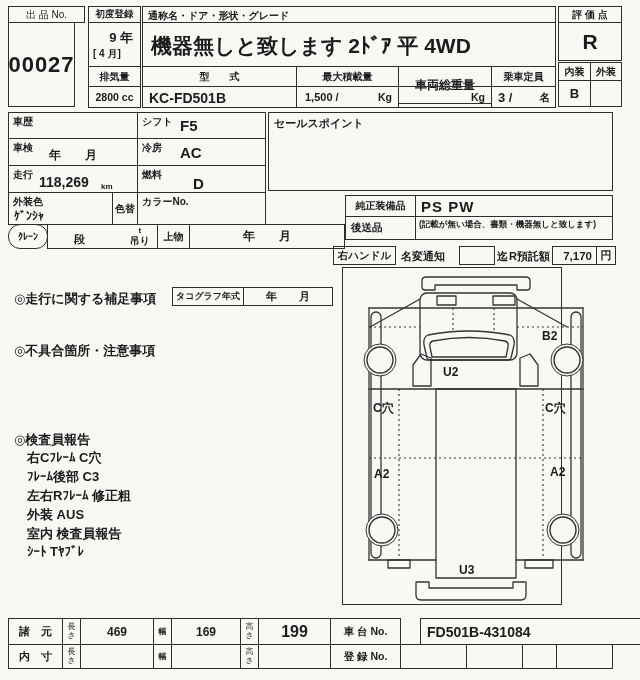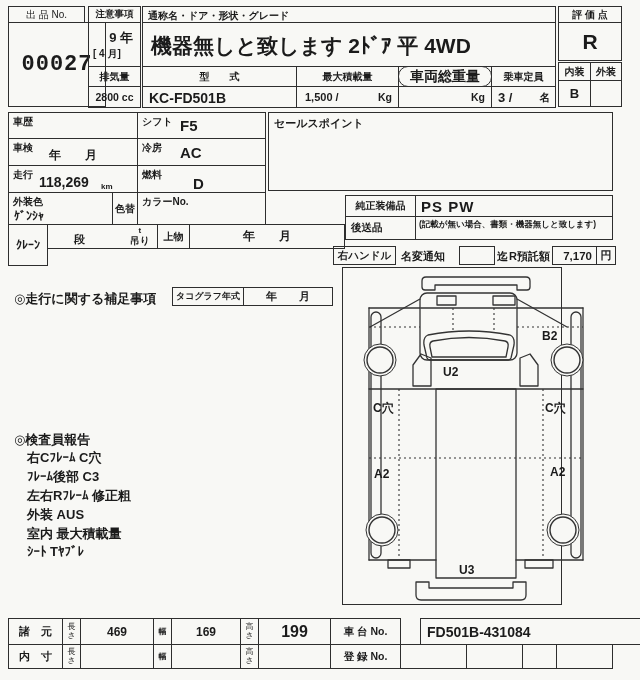--- a/index.html
+++ b/index.html
@@ -14,23 +14,23 @@
   .stk{font-size:8px;line-height:8.5px;font-weight:400;width:9px;word-break:break-all;
        text-align:center;margin:0 auto;display:block;}
   svg text{font-family:"Liberation Sans","DejaVu Sans",sans-serif;}
 </style>
 </head>
 <body>
 
 <div id="sheet">
 
   <div class="box c" style="left:8px;top:6px;width:77px;height:17px;font-size:10px;">出 品 No.</div>
-  <div class="box c b" style="left:8px;top:22px;width:98px;height:85px;font-size:22px;letter-spacing:1px;font-family:Liberation Mono, monospace;">00027</div>
-
-  <div class="box c b" style="left:88px;top:6px;width:53px;height:17px;font-size:9.5px;">注意事項</div>
+  <div class="box c b" style="left:8px;top:22px;width:67px;height:85px;font-size:22px;letter-spacing:1px;">00027</div>
+
+  <div class="box c b" style="left:88px;top:6px;width:53px;height:17px;font-size:9.5px;">初度登録</div>
   <div class="box" style="left:88px;top:22px;width:53px;height:45px;">
     <span class="cv" style="top:6px;right:7px;font-size:13px;">9 年</span>
     <span class="cv" style="top:24px;left:4px;font-size:10px;">[ 4 月]</span>
   </div>
 
   <div class="box" style="left:142px;top:6px;width:414px;height:17px;text-align:center;">
     <span class="cv" style="top:2px;left:5px;font-size:10px;">通称名・ドア・形状・グレード</span>
   </div>
   <div class="box" style="left:142px;top:22px;width:414px;height:45px;">
     <span class="cv" style="top:9px;left:8px;font-size:21px;">機器無しと致します 2ﾄﾞｱ 平 4WD</span>
@@ -50,21 +50,21 @@
   <div class="box" style="left:142px;top:86px;width:155px;height:22px;">
     <span class="cv" style="top:3px;left:6px;font-size:14px;">KC-FD501B</span>
   </div>
 
   <div class="box c b" style="left:296px;top:66px;width:103px;height:21px;font-size:10px;">最大積載量</div>
   <div class="box" style="left:296px;top:86px;width:103px;height:22px;">
     <span class="cv" style="top:4px;left:8px;font-size:11px;">1,500 /</span>
     <span class="cv" style="top:4px;right:6px;font-size:10.5px;">Kg</span>
   </div>
 
-  <div class="box c b" style="left:398px;top:66px;width:94px;height:21px;font-size:14px;border-radius:10px;">車両総重量</div>
+  <div class="box c b" style="left:398px;top:66px;width:94px;height:38px;font-size:12px;">車両総重量</div>
   <div class="box" style="left:398px;top:86px;width:94px;height:22px;">
     <span class="cv" style="top:4px;left:8px;font-size:11px;"></span>
     <span class="cv" style="top:4px;right:6px;font-size:10.5px;">Kg</span>
   </div>
 
   <div class="box c b" style="left:491px;top:66px;width:65px;height:21px;font-size:10px;">乗車定員</div>
   <div class="box" style="left:491px;top:86px;width:65px;height:22px;">
     <span class="cv" style="top:3px;left:6px;font-size:13px;">3 /</span>
     <span class="cv" style="top:4px;right:5px;font-size:10.5px;">名</span>
   </div>
@@ -98,21 +98,21 @@
 
   <div class="box" style="left:137px;top:165px;width:129px;height:28px;">
     <span class="cl">燃料</span>
     <span class="cv" style="top:9px;left:55px;font-size:15px;">D</span>
   </div>
   <div class="box c b" style="left:112px;top:192px;width:26px;height:33px;font-size:10px;">色替</div>
   <div class="box" style="left:137px;top:192px;width:129px;height:33px;">
     <span class="cl">カラーNo.</span>
   </div>
 
-  <div class="box c b" style="left:8px;top:224px;width:40px;height:42px;font-size:12px;">ｸﾚｰﾝ</div>
+  <div class="box c b" style="left:8px;top:224px;width:40px;height:25px;font-size:10px;border-radius:12px;">ｸﾚｰﾝ</div>
   <div class="box" style="left:47px;top:224px;width:111px;height:25px;">
     <span class="cv" style="top:7px;left:26px;font-size:11px;">段</span>
     <span class="cv" style="top:1px;right:7px;text-align:center;line-height:10px;font-size:10px;"><span style="display:block;font-size:8px;">t</span><span>吊り</span></span>
   </div>
   <div class="box c b" style="left:157px;top:224px;width:33px;height:25px;font-size:10px;">上物</div>
   <div class="box c b" style="left:189px;top:224px;width:156px;height:25px;font-size:12px;">年　　月</div>
 
   <div class="box" style="left:268px;top:112px;width:345px;height:79px;">
     <span class="cv" style="top:3px;left:5px;font-size:11px;">セールスポイント</span>
   </div>
@@ -134,27 +134,28 @@
   <span class="t" style="left:509px;top:249px;font-size:11px;">R預託額</span>
   <div class="box" style="left:552px;top:246px;width:45px;height:19px;">
     <span class="cv" style="top:3px;right:4px;font-size:11.5px;">7,170</span>
   </div>
   <div class="box c b" style="left:596px;top:246px;width:20px;height:19px;font-size:11px;">円</div>
 
   <span class="t" style="left:14px;top:290px;font-size:13px;">◎走行に関する補足事項</span>
   <div class="box c b" style="left:172px;top:287px;width:72px;height:19px;font-size:9px;">タコグラフ年式</div>
   <div class="box c b" style="left:243px;top:287px;width:90px;height:19px;font-size:11px;">年　　月</div>
 
+  <span class="t" style="left:14px;top:342px;font-size:13px;">◎不具合箇所・注意事項</span>
 
   <span class="t" style="left:14px;top:431px;font-size:13px;">◎検査員報告</span>
   <span class="t" style="left:27px;top:449px;font-size:13px;">右Cﾌﾚｰﾑ C穴</span>
   <span class="t" style="left:27px;top:468px;font-size:13px;">ﾌﾚｰﾑ後部 C3</span>
   <span class="t" style="left:27px;top:487px;font-size:13px;">左右Rﾌﾚｰﾑ 修正粗</span>
   <span class="t" style="left:27px;top:506px;font-size:13px;">外装 AUS</span>
-  <span class="t" style="left:27px;top:525px;font-size:13px;">室内 最大積載量</span>
+  <span class="t" style="left:27px;top:525px;font-size:13px;">室内 検査員報告</span>
   <span class="t" style="left:27px;top:544px;font-size:13px;">ｼｰﾄ Tﾔﾌﾞﾚ</span>
 
   <div class="box" style="left:342px;top:267px;width:220px;height:338px;">
     <svg width="269" height="336" viewBox="0 0 269 336">
       <g fill="none" stroke="#333" stroke-width="1.3" stroke-linejoin="round" stroke-linecap="round">
         <path d="M83,9 h100 q4,0 4,4 v6 q0,3 -3,3 h-10 v-5 h-82 v5 h-10 q-3,0 -3,-3 v-6 q0,-4 4,-4 z"></path>
         <rect x="77" y="25" width="97" height="67" rx="7"></rect>
         <rect x="94" y="28" width="19" height="9"></rect>
         <rect x="150" y="28" width="22" height="9"></rect>
         <path d="M78,40 H173"></path>

